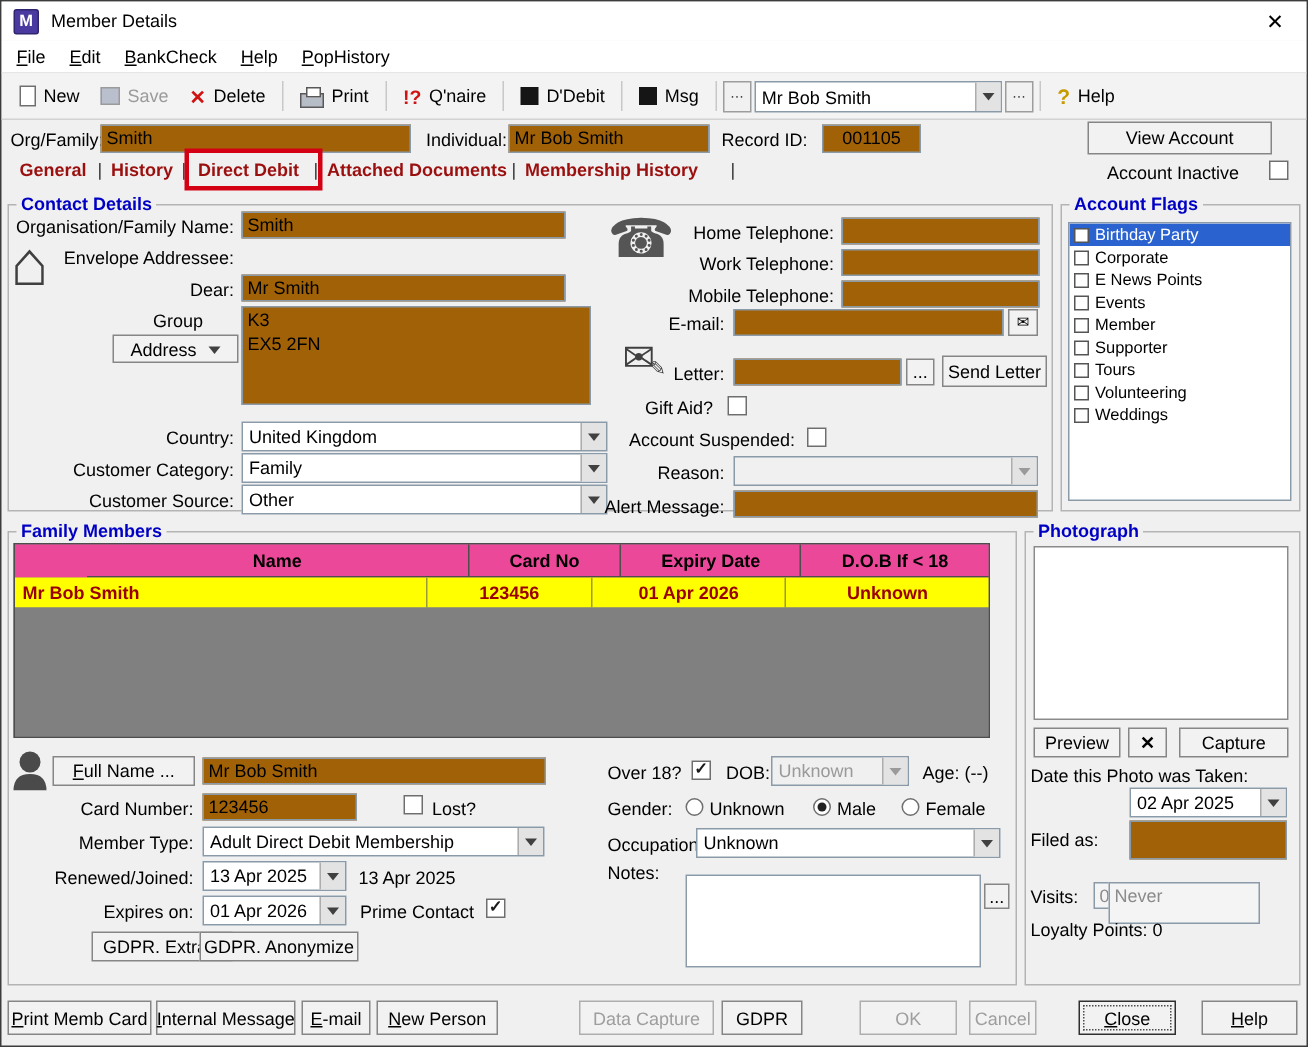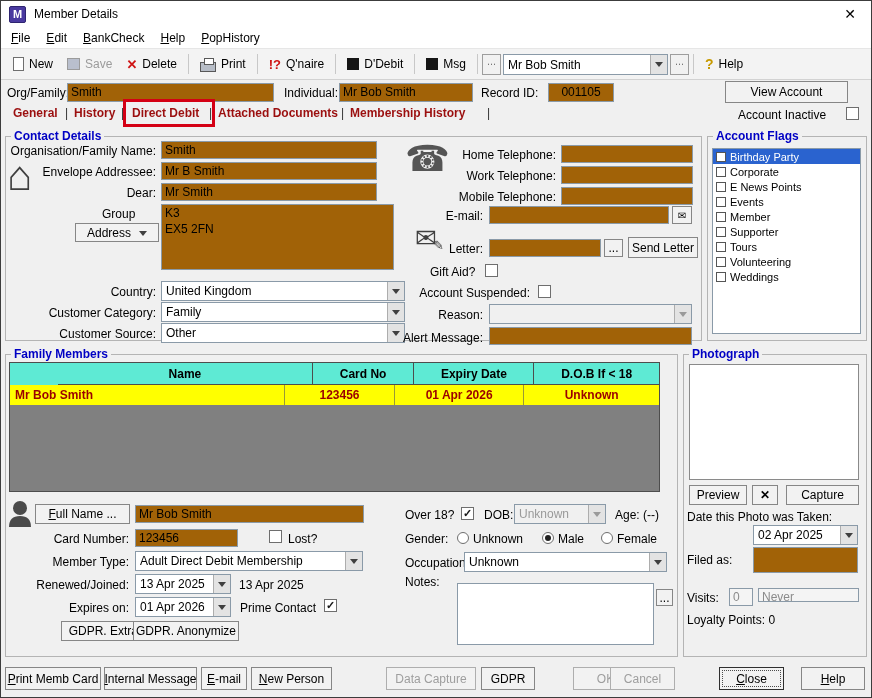--- a/index.html
+++ b/index.html
@@ -50,21 +50,21 @@
   .tab { position:absolute; color:#9b0f0f; font-weight:bold; white-space:nowrap; }
   .tabsep { position:absolute; color:#333; }
   .tabsep::after { content:"|"; }
   .annot { position:absolute; border:3px solid #d40014; }
   .bigicon { position:absolute; color:#3f3f3f; line-height:1; }
   .flaglist { position:absolute; background:#fff; border:1px solid #8a9aa8; overflow:hidden; }
   .flagitem { height:15px; display:flex; align-items:center; gap:4px; padding-left:3px; font-size:11px; }
   .flagitem.selected { background:#2a63cf; color:#fff; }
   .flagchk { width:10px; height:10px; background:#fff; border:1px solid #555; flex:none; }
   .table { position:absolute; border:1px solid #4d4d4d; display:flex; flex-direction:column; background:#808080; }
-  .thead { display:flex; height:22px; background:#5eead4;padding-left:48px; }
+  .thead { display:flex; height:22px; background:#ec4899;padding-left:48px; }
   .th { border-right:1px solid #4d4d4d; border-bottom:1px solid #4d4d4d; font-weight:bold; display:flex; align-items:center; justify-content:center; }
   .th:last-child { border-right:none; }
   .trow { display:flex; height:20px; background:#ffff00; color:#9b0000; font-weight:bold; }
   .td { border-right:1px solid #9a9a36; display:flex; align-items:center; justify-content:center; }
   .td:last-child { border-right:none; }
   .td.name { justify-content:flex-start; padding-left:5px; }
   .tfill { flex:1; background:#808080; }
   .photo { position:absolute; background:#fff; border:1px solid #8a8a8a; }
   .notes { position:absolute; background:#fff; border:1px solid #8a9aa8; }
   u { text-decoration:underline; }
@@ -157,21 +157,20 @@
   <span class="lbl" style="left:737px;top:107px;">Account Inactive</span>
   <span class="chk" style="left:845px;top:106px;"></span>
 
   <div class="gbox" style="left:4px;top:135px;width:697px;height:205px;"></div>
   <span class="gtitle" style="left:10px;top:128px;">Contact Details</span>
   <span class="bigicon" style="left:6px;top:154px;font-size:42px;">⌂</span>
 
   <span class="lbl" style="right:715px;top:143px;">Organisation/Family Name:</span>
   <div class="tb" style="left:160px;top:140px;width:216px;height:18px;">Smith</div>
   <span class="lbl" style="right:715px;top:164px;">Envelope Addressee:</span>
-  <div class="tb" style="left:160px;top:161px;width:216px;height:18px;">Mr B Smith</div>
   <span class="lbl" style="right:715px;top:185px;">Dear:</span>
   <div class="tb" style="left:160px;top:182px;width:216px;height:18px;">Mr Smith</div>
 
   <span class="lbl" style="left:101px;top:206px;">Group</span>
   <div class="btn" style="left:74px;top:222px;width:84px;height:19px;">
     <span>Address</span>
     <span style="margin-left:8px;border:4px solid transparent;border-top:5px solid #404040;margin-top:5px;"></span>
   </div>
   <div class="tb multiline" style="left:160px;top:203px;width:233px;height:66px;">K3
 EX5 2FN</div>
@@ -357,27 +356,27 @@
   <div class="btn" style="left:785px;top:484px;width:73px;height:20px;">Capture</div>
   <span class="lbl" style="left:686px;top:509px;">Date this Photo was Taken:</span>
   <div class="combo" style="left:752px;top:524px;width:105px;height:20px;padding-left:48px;">
     <span class="cval">02 Apr 2025</span>
     <span class="carrow"></span>
   </div>
   <span class="lbl" style="left:686px;top:552px;">Filed as:</span>
   <div class="tb" style="left:752px;top:546px;width:105px;height:26px;"></div>
   <span class="lbl" style="left:686px;top:590px;">Visits:</span>
   <div class="tb gray" style="left:728px;top:587px;width:24px;height:18px;">0</div>
-  <div class="tb gray" style="left:757px;top:587px;width:101px;height:14px;">Never</div>
+  <div class="tb gray" style="left:738px;top:587px;width:101px;height:28px;">Never</div>
   <span class="lbl" style="left:686px;top:612px;">Loyalty Points: 0</span>
 
   <div class="btn" style="left:4px;top:666px;width:96px;height:23px;"><u>P</u>rint Memb Card</div>
   <div class="btn" style="left:103px;top:666px;width:93px;height:23px;"><u>I</u>nternal Message</div>
   <div class="btn" style="left:200px;top:666px;width:46px;height:23px;"><u>E</u>-mail</div>
   <div class="btn" style="left:250px;top:666px;width:81px;height:23px;"><u>N</u>ew Person</div>
   <div class="btn disabled" style="left:385px;top:666px;width:90px;height:23px;">Data Capture</div>
   <div class="btn" style="left:480px;top:666px;width:54px;height:23px;">GDPR</div>
   <div class="btn disabled" style="left:572px;top:666px;width:65px;height:23px;">OK</div>
-  <div class="btn disabled" style="left:609px;top:666px;width:65px;height:23px;">Cancel</div>
+  <div class="btn disabled" style="left:645px;top:666px;width:45px;height:23px;">Cancel</div>
   <div class="btn default" style="left:718px;top:666px;width:65px;height:23px;"><u>C</u>lose</div>
   <div class="btn" style="left:800px;top:666px;width:64px;height:23px;"><u>H</u>elp</div>
 
 </div>
 
 </body></html>

